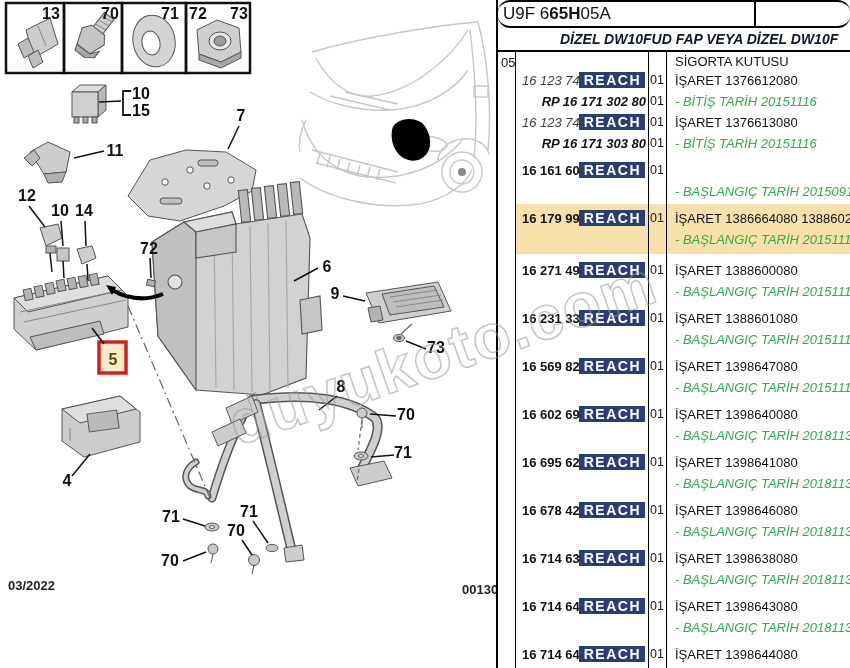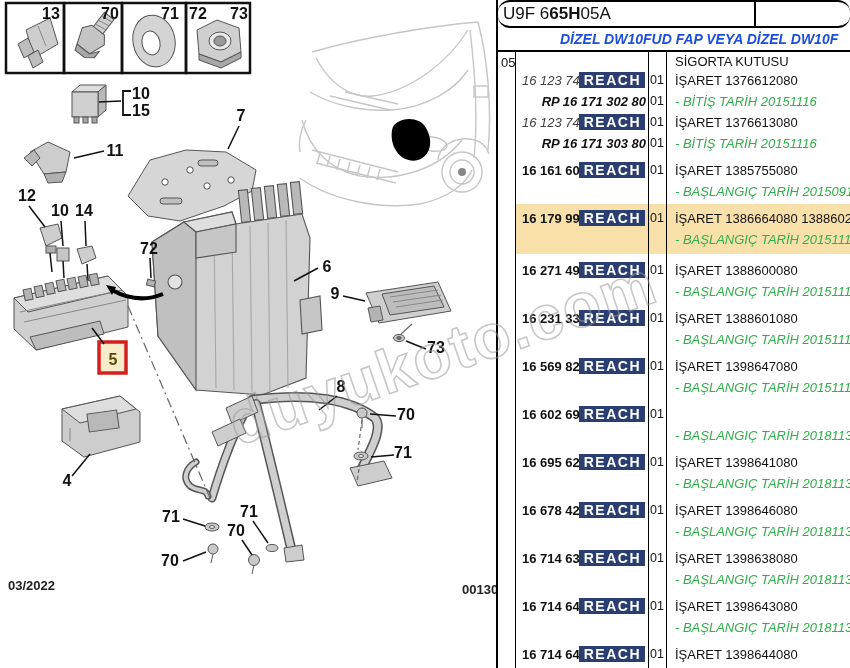--- a/index.html
+++ b/index.html
@@ -16,21 +16,21 @@
   #footer-date{left:8px;top:578px;}
   #footer-imgno{left:436px;top:582px;margin-left:26px;}
   
   .wm{position:absolute;left:0;top:0;width:850px;height:668px;pointer-events:none;z-index:6;}
   .wm text{font:bold 62px "Liberation Sans",sans-serif;fill:none;stroke:#9a9a9a;stroke-width:1.6px;opacity:.55;letter-spacing:2px;}
   
   .table-panel{position:absolute;left:496px;top:0;width:354px;height:668px;border-left:2px solid #000;box-sizing:border-box;background:#fff;}
   .tp-header{position:absolute;left:0;top:0;right:0;height:28px;border-top:2px solid #000;border-bottom:2px solid #000;box-sizing:border-box;display:flex;align-items:center;padding-left:5px;font-size:17px;white-space:nowrap;overflow:hidden;border-radius:12px;}
   .tp-header .b{font-weight:bold;}
   .tp-header .hdr-divider{position:absolute;left:256px;top:0;bottom:0;width:2px;background:#000;}
-  .engine-row{position:absolute;left:0;top:28px;right:0;height:24px;border-bottom:2px solid #000;box-sizing:border-box;display:flex;align-items:center;padding-left:62px;font-size:14px;font-weight:bold;font-style:italic;color:#1d4ed8;white-space:nowrap;overflow:hidden;}
+  .engine-row{position:absolute;left:0;top:28px;right:0;height:24px;border-bottom:2px solid #000;box-sizing:border-box;display:flex;align-items:center;padding-left:62px;font-size:14px;font-weight:bold;font-style:italic;color:#0f172a;white-space:nowrap;overflow:hidden;}
   .tp-body{position:absolute;left:0;top:52px;right:0;bottom:0;overflow:hidden;padding-top:2px;}
   .vline{position:absolute;top:0;bottom:0;width:1px;background:#000;z-index:4;}
   .vl-a{left:17px;} .vl-b{left:150px;} .vl-c{left:168px;}
   .section-no{position:absolute;left:3px;top:3px;font-size:13px;z-index:5;}
   .group{position:relative;z-index:0;margin-bottom:6px;}
   .group.hl::before{content:"";position:absolute;left:17px;right:0;top:-4px;bottom:-4px;background:#f8e0ab;z-index:-1;}
   .group.hl{margin-top:4px;margin-bottom:10px;}
   .line{display:flex;height:21px;line-height:21px;font-size:13px;align-items:center;}
   .line.tline{height:16px;line-height:16px;}
   .cA{width:17px;flex:none;}
@@ -351,21 +351,20 @@
           </div>
         </div>
         <div class="group">
           <div class="line">
             <div class="cA"></div>
             <div class="cB">
               <span class="part">16 161 607 80</span>
               <span class="reach">REACH</span>
             </div>
             <div class="cC">01</div>
-            <div class="cD"><span>İŞARET 1385755080</span></div>
           </div>
           <div class="line">
             <div class="cA"></div>
             <div class="cB"></div>
             <div class="cC"></div>
             <div class="cD green"><span>- BAŞLANGIÇ TARİH 20150918</span></div>
           </div>
         </div>
         <div class="group hl">
           <div class="line">
@@ -436,20 +435,21 @@
           </div>
         </div>
         <div class="group">
           <div class="line">
             <div class="cA"></div>
             <div class="cB">
               <span class="part">16 602 697 80</span>
               <span class="reach">REACH</span>
             </div>
             <div class="cC">01</div>
+            <div class="cD"><span>İŞARET 1398640080</span></div>
           </div>
           <div class="line">
             <div class="cA"></div>
             <div class="cB"></div>
             <div class="cC"></div>
             <div class="cD green"><span>- BAŞLANGIÇ TARİH 20181130</span></div>
           </div>
         </div>
         <div class="group">
           <div class="line">

